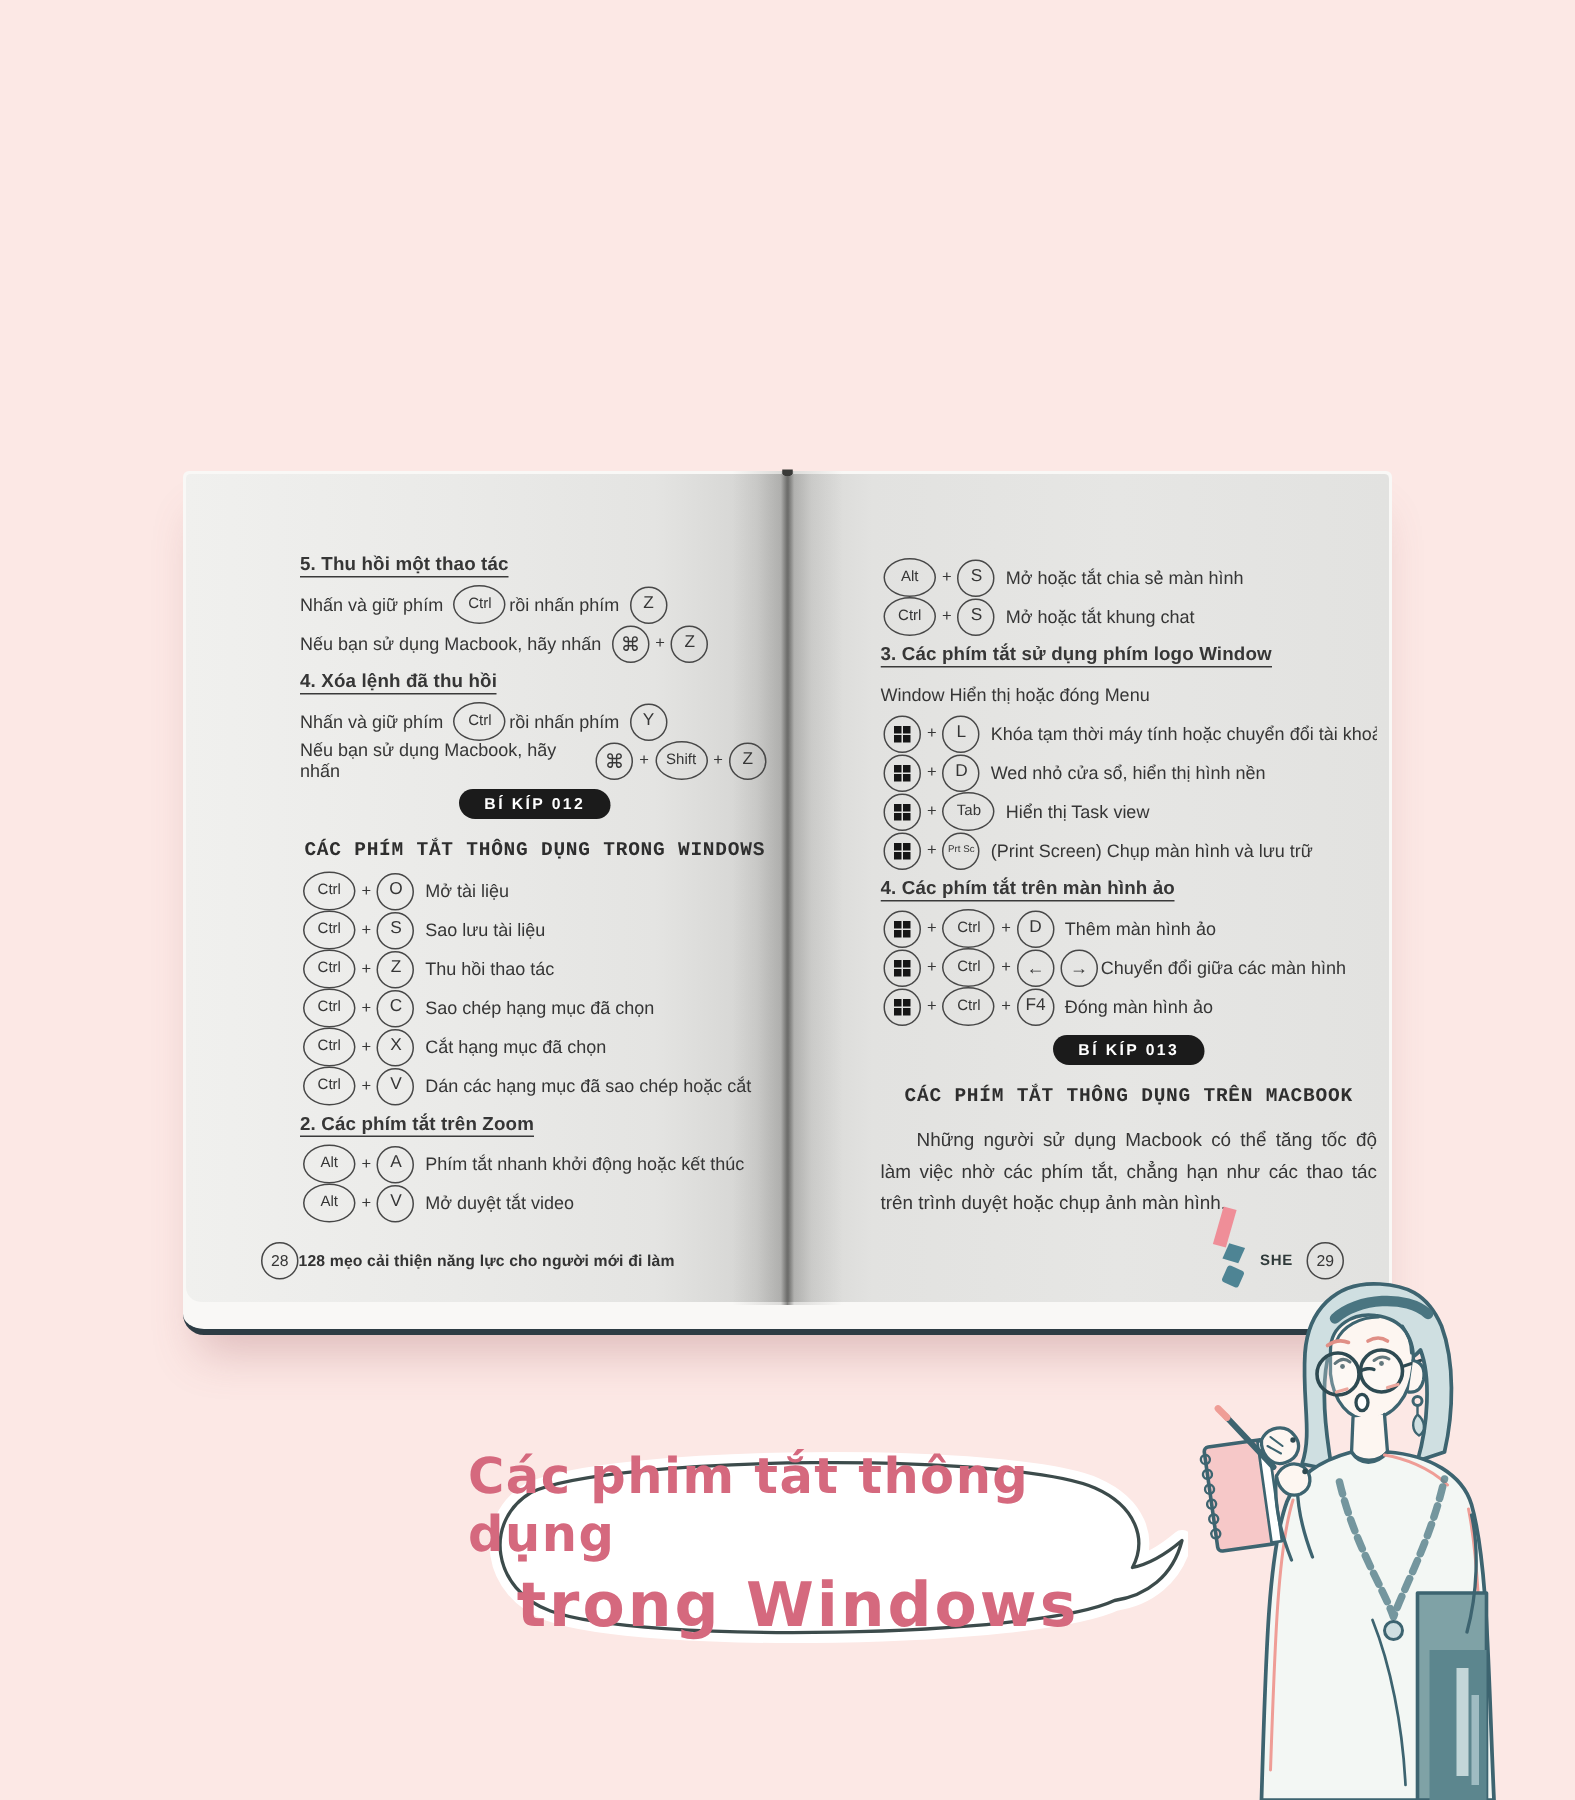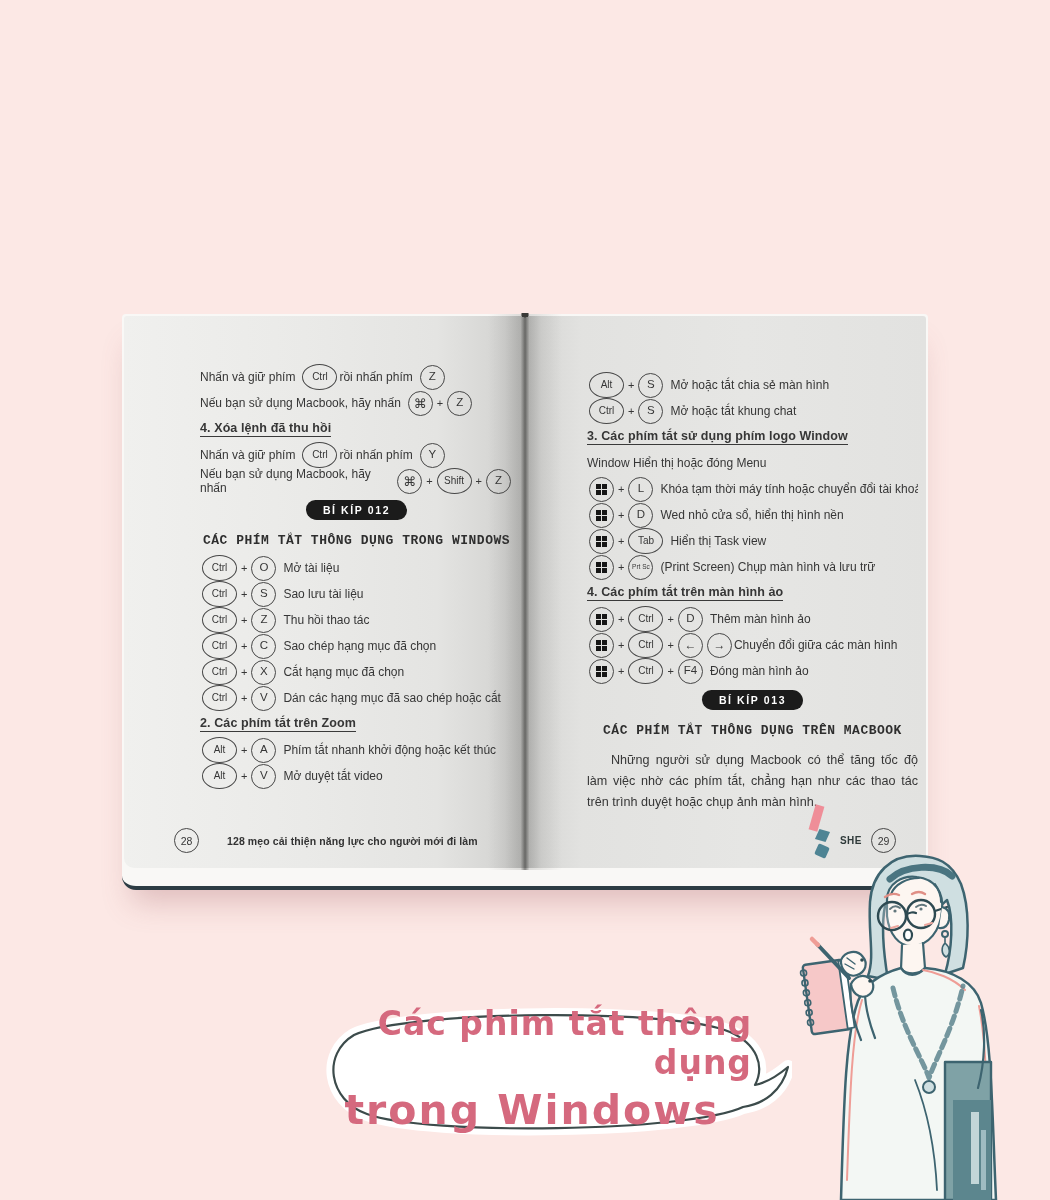--- a/index.html
+++ b/index.html
@@ -51,45 +51,48 @@
   .title-row{height:29px;}
   .ptitle{font-weight:bold;font-size:13px;letter-spacing:.5px;color:#2e2e2e;font-family:Liberation Mono, monospace;}
   .para{margin-top:5px;font-size:12.6px;line-height:21px;color:#363636;
         text-align:justify;text-indent:24px;}
 
   .pfooter{position:absolute;bottom:15px;display:flex;align-items:center;}
   .pfooter-left{left:50px;}
   .pfooter-right{right:30px;gap:9px;}
   .pagenum{width:23px;height:23px;border:1.2px solid #474747;border-radius:50%;flex:none;
            display:flex;align-items:center;justify-content:center;font-size:10.5px;color:#363636;}
-  .ftext{font-weight:bold;font-size:10.5px;color:#333;margin-left:28px;letter-spacing:.1px;}
+  .ftext{font-weight:bold;font-size:10.5px;color:#333;letter-spacing:.1px;}
   .brand{font-weight:bold;font-size:10px;color:#2f3a3a;letter-spacing:.5px;}
   .marker{position:relative;width:26px;height:46px;margin-top:-26px;}
   .m-bar{position:absolute;left:7px;top:0;width:9px;height:26px;background:#ef8e98;transform:rotate(16deg);}
   .m-tip{position:absolute;left:12px;top:25px;width:11px;height:11px;background:#4e8494;transform:rotate(16deg) skewX(-8deg);}
   .m-dot{position:absolute;left:11px;top:40px;width:12px;height:12px;background:#4e8494;transform:rotate(24deg);border-radius:2px;}
 
   
-  .bubble{position:absolute;left:312px;top:1008px;width:480px;height:140px;text-align:right;}
+  .bubble{position:absolute;left:312px;top:968px;width:480px;height:140px;}
   .bubble svg{position:absolute;left:0;top:0;}
   .bubble-text{position:absolute;left:0;top:0;width:440px;height:122px;
       display:flex;flex-direction:column;align-items:center;justify-content:center;
       font-family:"DejaVu Sans",sans-serif;font-weight:bold;color:#d5697e;}
   .bubble-line1{font-size:33px;letter-spacing:1px;}
   .bubble-line2{font-size:41px;letter-spacing:2px;margin-top:4px;}
 
   
   .woman{position:absolute;left:795px;top:850px;width:255px;height:350px;}
 </style>
 </head>
 <body>
 
 <div class="book">
   <div class="page page-left">
     <div class="content content-left" id="left-items">
+        <div class="row">
+          <span class="hd">5. Thu hồi một thao tác</span>
+        </div>
         <div class="row">
           <span class="seg">Nhấn và giữ phím</span>
           <span class="key wide">Ctrl</span>
           <span class="seg">rồi nhấn phím</span>
           <span class="key">Z</span>
         </div>
         <div class="row">
           <span class="seg">Nếu bạn sử dụng Macbook, hãy nhấn</span>
           <span class="key cmd">⌘</span>
           <span class="plus">+</span>

